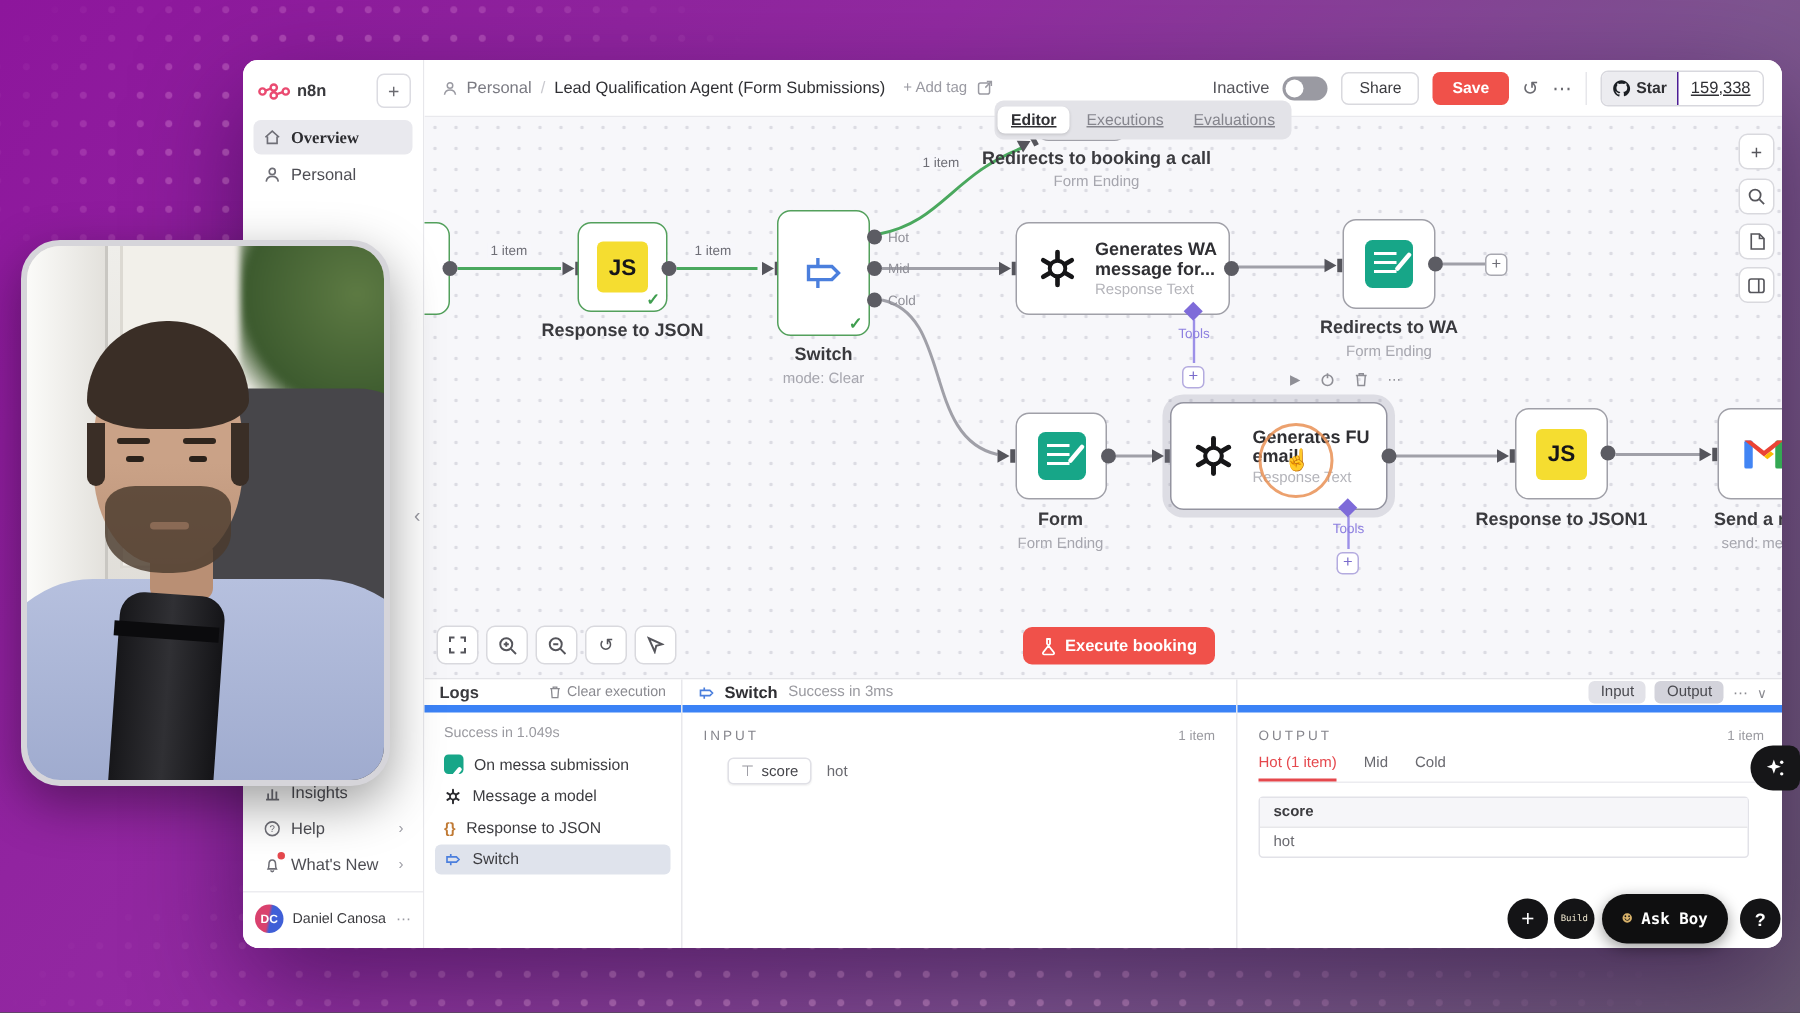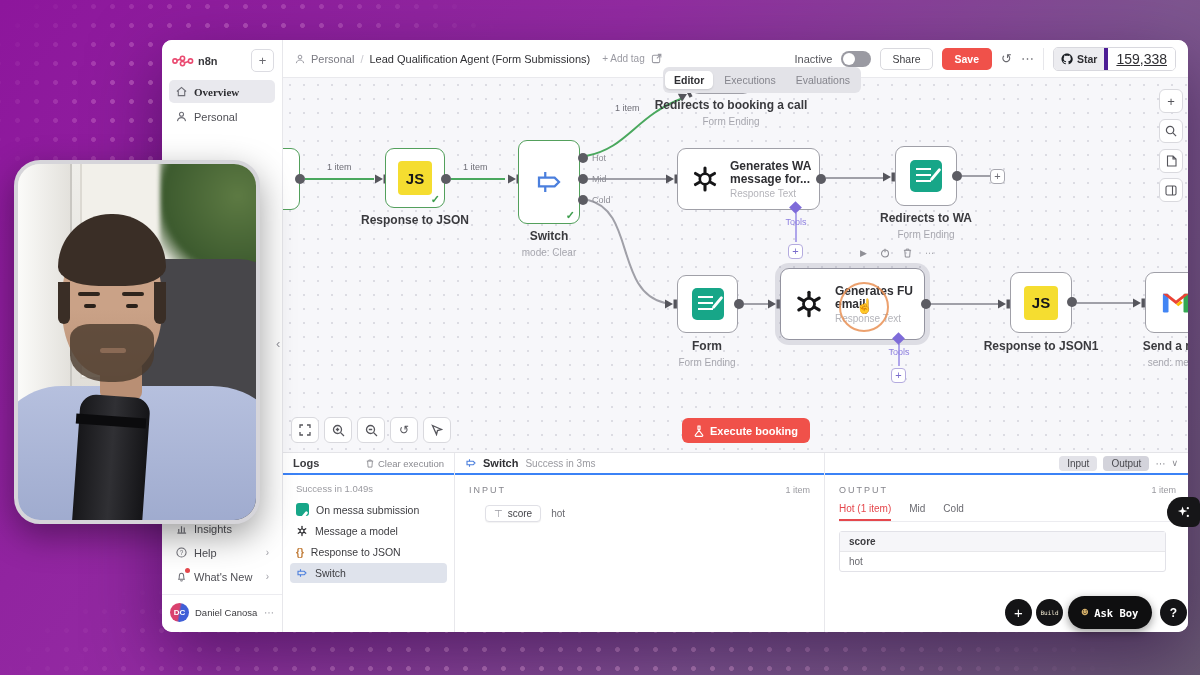--- a/index.html
+++ b/index.html
@@ -45,26 +45,26 @@
   .hd-right{margin-left:auto;display:flex;align-items:center;gap:9px;}
   .inactive-lbl{font-size:11px;color:#55555b;}
   .toggle{width:30px;height:16px;border-radius:9px;background:#9a9aa2;position:relative;}
   .toggle .knob{position:absolute;left:2px;top:2px;width:12px;height:12px;border-radius:50%;background:#fff;}
   .btn-share{border:1px solid #d9d9de;border-radius:5px;padding:4px 11px;font-size:10.5px;color:#3c3c40;background:#fff;}
   .btn-save{border:none;border-radius:5px;padding:5px 13px;font-size:10.5px;color:#fff;font-weight:bold;background:#f0514a;}
   .hd-ico{color:#6a6a70;font-size:13px;}
   .hd-sep{width:1px;height:22px;background:#e7e7eb;}
   .gh{display:flex;align-items:stretch;border:1px solid #d8d8de;border-radius:5px;overflow:hidden;height:22px;}
   .gh-star{display:flex;align-items:center;gap:4px;background:#ececf0;padding:0 7px;font-size:10.5px;font-weight:bold;color:#2f2f33;justify-content:flex-end;}
-  .gh-count{display:flex;align-items:center;background:#fff;border-left:4px solid #4c1d95;padding:0 8px;font-size:14px;color:#2f2f33;text-decoration:underline;}
+  .gh-count{display:flex;align-items:center;background:#fff;border-left:1px solid #4c1d95;padding:0 8px;font-size:11px;color:#2f2f33;text-decoration:underline;}
 
   
   .tabsbar{position:absolute;left:501px;top:27px;height:22px;background:#e3e3e8;border-radius:6px;display:flex;
     align-items:center;padding:2px;gap:2px;z-index:6;}
-  .tab{font-size:10.5px;color:#85858d;padding:3px 9px;border-radius:5px;}
+  .tab{font-size:10.5px;color:#85858d;padding:3px 9px;border-radius:5px;text-decoration:underline;}
   .tab.active{background:#fff;color:#2f2f33;font-weight:bold;box-shadow:0 1px 2px rgba(0,0,0,.12);}
 
   
   .canvas{position:absolute;left:121px;top:38px;right:0;bottom:180px;overflow:hidden;background:#f7f7fa;
     background-image:radial-gradient(#dcdce3 1px,transparent 1.4px);background-size:14px 14px;}
   .edges{position:absolute;left:0;top:0;z-index:1;}
   .node{position:absolute;background:#fff;border:1.6px solid #a0a0a8;border-radius:9px;display:flex;
     align-items:center;justify-content:center;box-sizing:border-box;z-index:2;}
   .node.success{border-color:#53a05c;}
   .check{position:absolute;color:#3f9e4f;font-size:11px;font-weight:bold;}
@@ -99,21 +99,21 @@
     align-items:center;justify-content:center;color:#55555b;font-size:12px;box-sizing:border-box;}
   .exec{position:absolute;left:399px;top:340px;height:25px;padding:0 12px;background:#f0514a;border:none;
     border-radius:6px;color:#fff;font-size:11px;font-weight:bold;display:flex;align-items:center;gap:6px;z-index:4;}
   .rc{position:absolute;width:24px;height:24px;background:#fff;border:1px solid #d9d9de;border-radius:6px;
     display:flex;align-items:center;justify-content:center;color:#55555b;font-size:13px;z-index:6;box-sizing:border-box;}
   .collapse{position:absolute;left:114px;top:296px;color:#9a9aa2;font-size:13px;z-index:6;}
 
   
   .panel{position:absolute;left:121px;bottom:0;right:0;height:180px;background:#fff;border-top:1px solid #e4e4e8;
     display:flex;border-radius:0 0 10px 0;box-sizing:border-box;z-index:5;}
-  .phead{height:22px;border-bottom:2px solid #3b82f6;display:flex;align-items:center;padding:0 10px;box-sizing:border-box;}
+  .phead{height:22px;border-bottom:5px solid #3b82f6;display:flex;align-items:center;padding:0 10px;box-sizing:border-box;}
   .col-logs{width:172px;border-right:1px solid #e8e8ec;display:flex;flex-direction:column;box-sizing:border-box;}
   .logs-title{font-size:11px;font-weight:bold;color:#3a3a3e;}
   .logs-clear{margin-left:auto;display:flex;align-items:center;gap:4px;font-size:9.5px;color:#8a8a90;}
   .logs-body{padding:5px 7px;display:flex;flex-direction:column;gap:1px;}
   .logs-status{font-size:9.5px;color:#9a9aa0;margin:3px 0 4px 6px;}
   .log-item{display:flex;gap:7px;align-items:center;font-size:10.5px;color:#3c3c40;padding:4px 6px;border-radius:4px;}
   .log-item.active{background:#dfe3ec;}
   .braces{color:#c07a35;font-weight:bold;font-size:10px;}
   .col-mid{width:370px;border-right:1px solid #e8e8ec;box-sizing:border-box;}
   .mid-head-title{font-size:11px;font-weight:bold;color:#2f2f33;margin-left:6px;}

